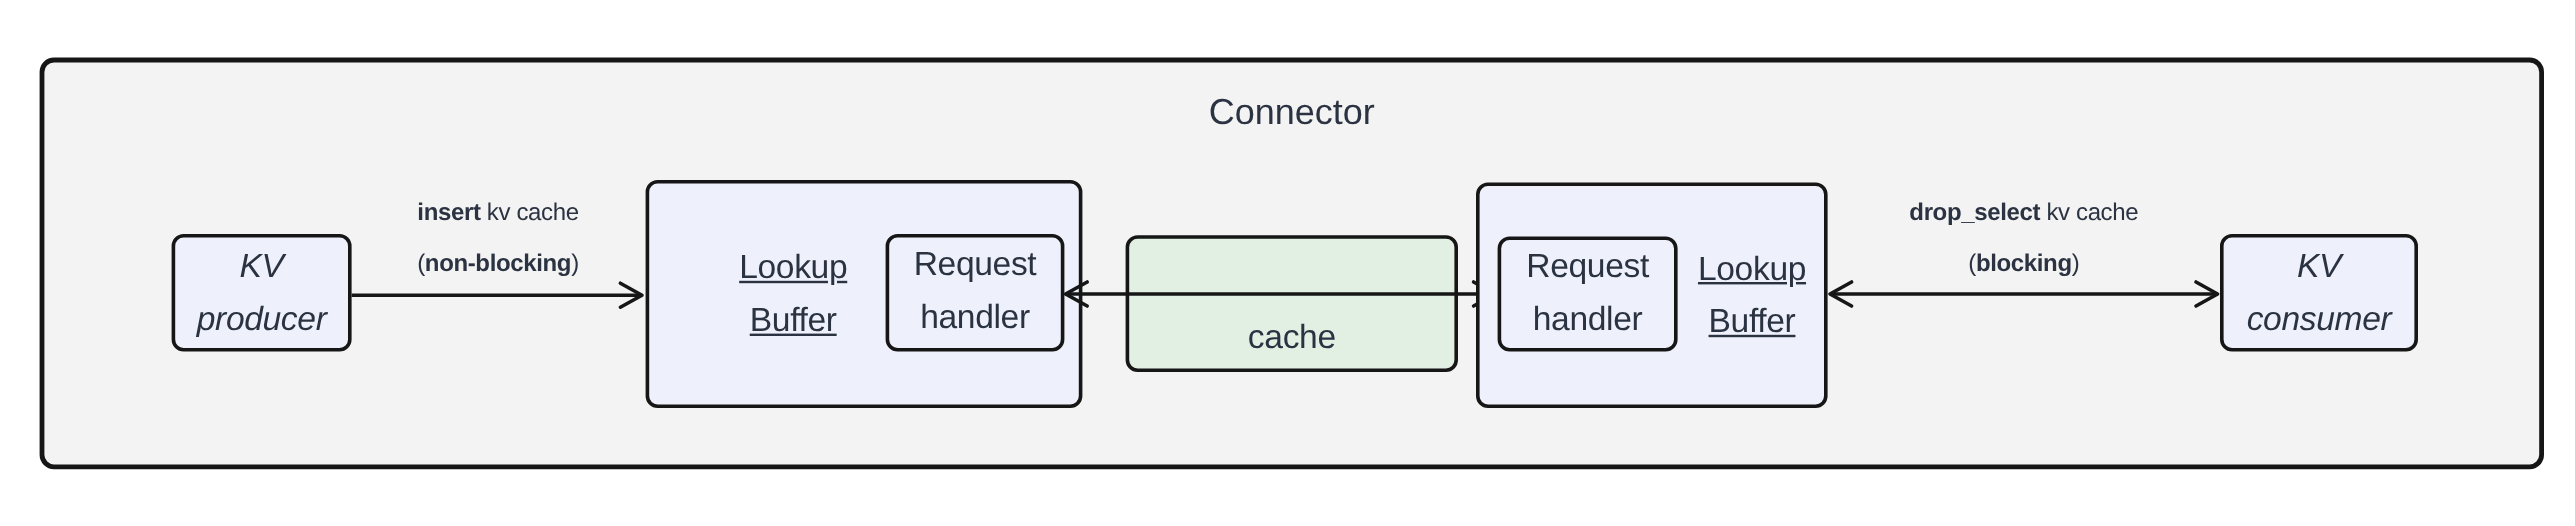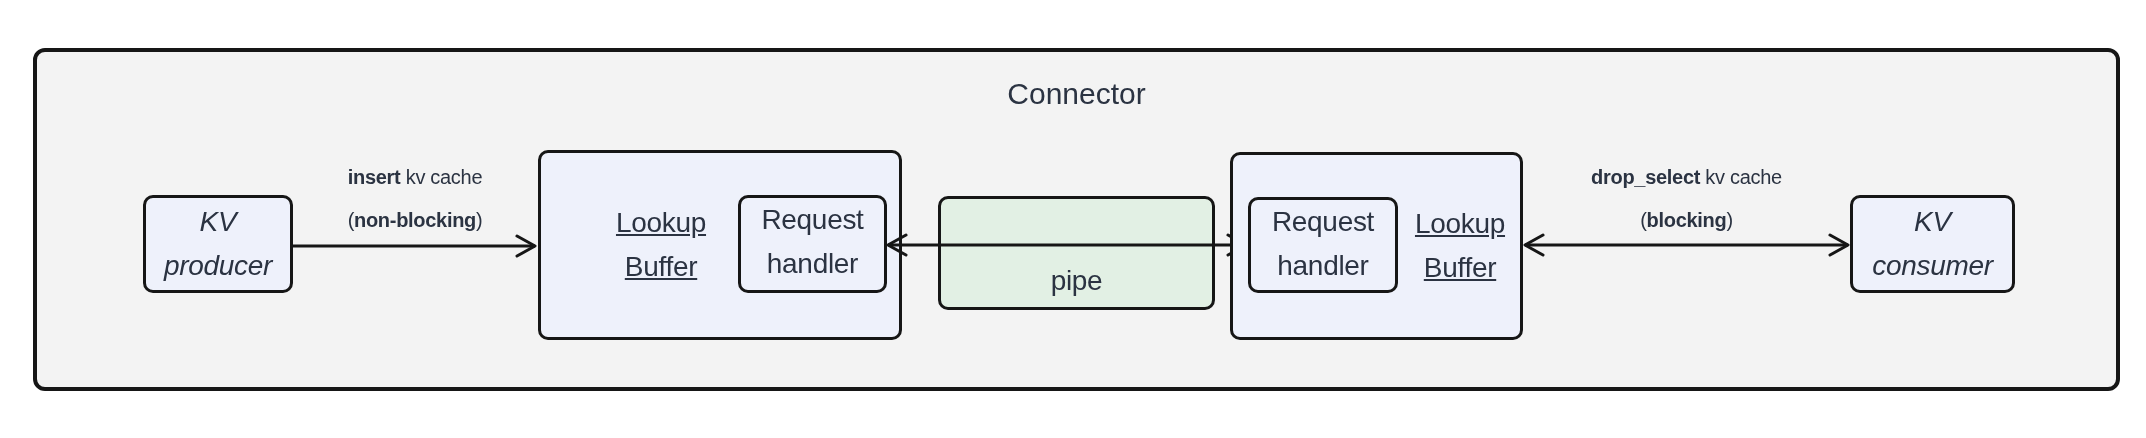--- a/index.html
+++ b/index.html
@@ -122,21 +122,21 @@
   <div class="node lookup-left">
     <span class="lookup-label">Lookup
 Buffer</span>
     <div class="handler">
       <span>Request
 handler</span>
     </div>
   </div>
 
   <div class="node pipe">
-    <span class="pipe-label">pipe</span>
+    <span class="pipe-label">cache</span>
   </div>
 
   <svg class="arrow" style="left:884px; top:227px;" width="366" height="36" viewBox="0 0 366 36">
     <line x1="4" y1="18" x2="362" y2="18" stroke="currentColor" stroke-width="3"></line>
     <path d="M 22 8 L 4 18 L 22 28" fill="none" stroke="currentColor" stroke-width="3" stroke-linecap="round" stroke-linejoin="round"></path>
     <path d="M 344 8 L 362 18 L 344 28" fill="none" stroke="currentColor" stroke-width="3" stroke-linecap="round" stroke-linejoin="round"></path>
   </svg>
 
   <div class="node lookup-right">
     <div class="handler">

